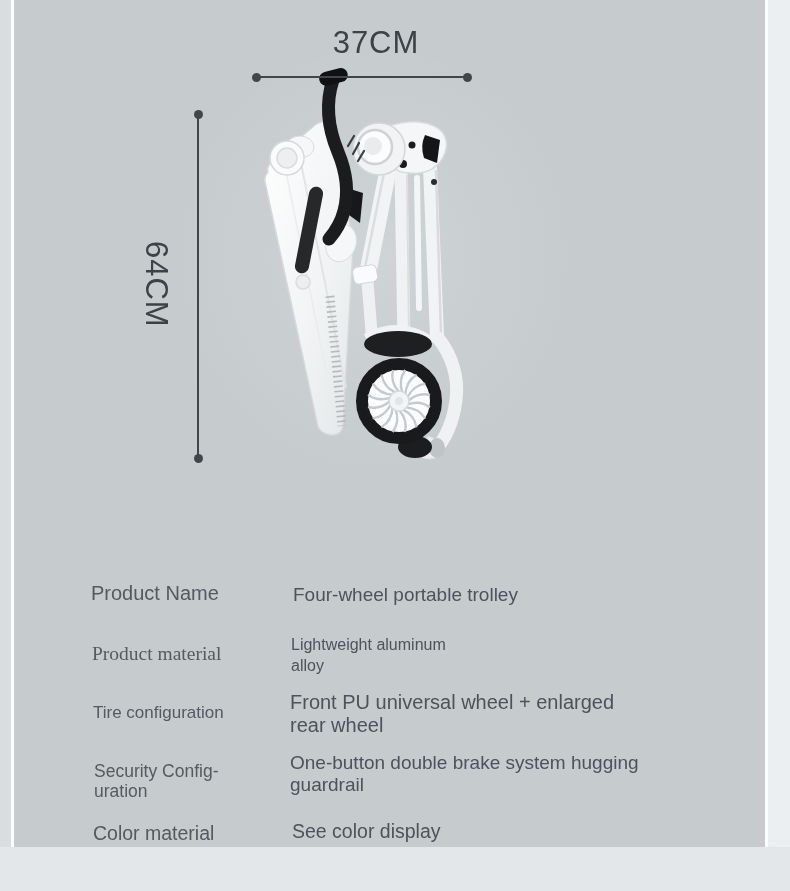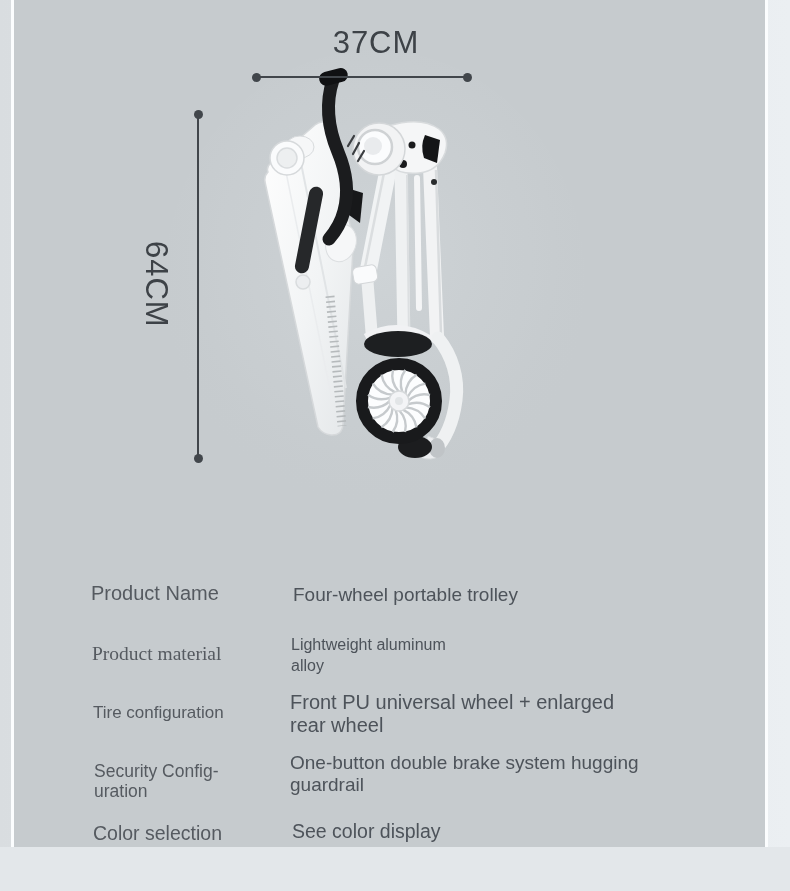--- a/index.html
+++ b/index.html
@@ -170,17 +170,17 @@
       <div class="spec-value r3v">Front PU universal wheel + enlarged
 rear wheel</div>
     </div>
     <div class="spec-row">
       <div class="spec-label r4l">Security Config-
 uration</div>
       <div class="spec-value r4v">One-button double brake system hugging
 guardrail</div>
     </div>
     <div class="spec-row">
-      <div class="spec-label r5l">Color selection</div>
+      <div class="spec-label r5l">Color material</div>
       <div class="spec-value r5v">See color display</div>
     </div>
   </div>
 </div>
 
 </body></html>

